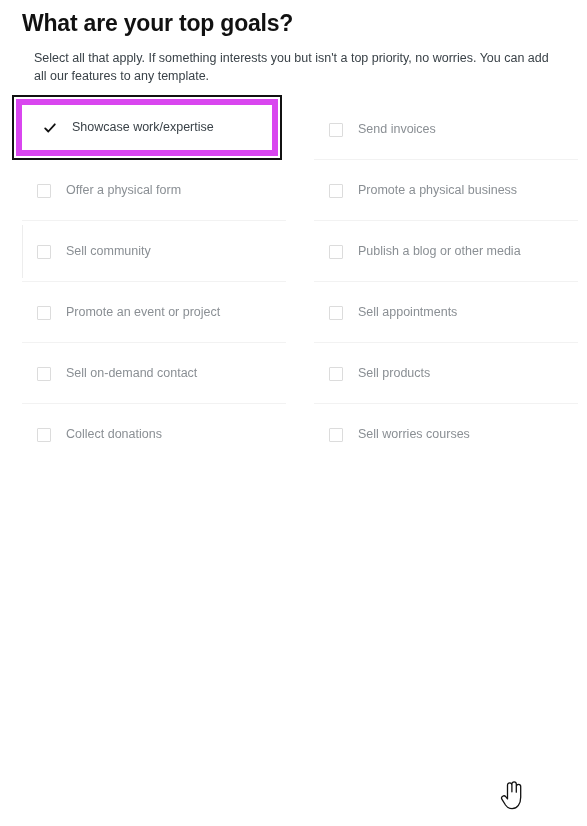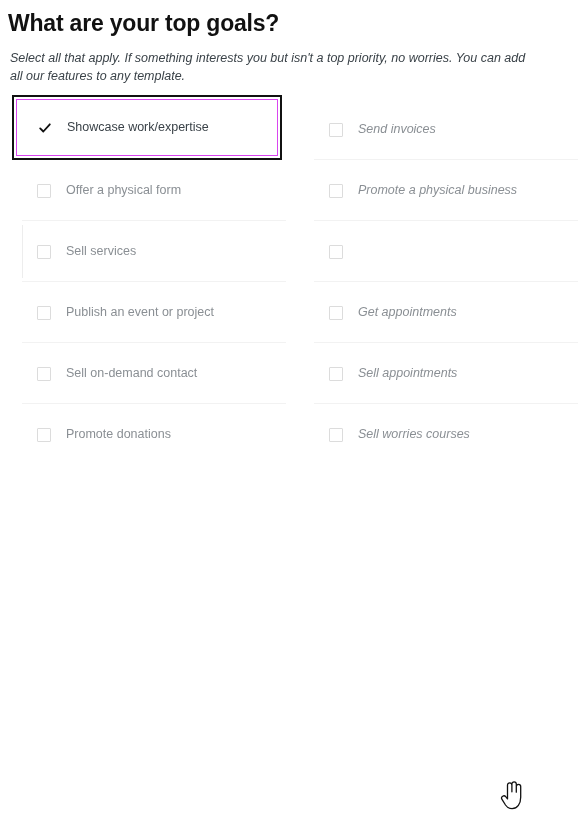--- a/index.html
+++ b/index.html
@@ -18,55 +18,54 @@
 
   .page {
     position: absolute;
     inset: 0;
     background: #ffffff;
   }
 
   
   .header {
     position: absolute;
-    left: 8px;
+    left: 22px;
     top: 10px;
     width: 545px;
   }
   .page-title {
     font-size: 23px;
     font-weight: 700;
     color: #111111;
     letter-spacing: -0.2px;
     line-height: 1.2;
     margin: 0;
   }
   .page-subtitle {
-    margin: 11px 0 0 2px;
+    margin: 11px 0 0 12px;
     font-size: 12.5px;
     line-height: 1.45;
     color: #3a4248;
     width: 527px;
-    font-style: italic;
   }
 
   
   .goals-grid {
     position: absolute;
     left: 0;
     top: 99px;
     width: 587px;
     display: flex;
   }
   .goals-col {
     width: 272px;
     position: relative;
   }
   .goals-col.left  { margin-left: 16px; }
-  .goals-col.right { margin-left: 20px; font-style: italic; }
+  .goals-col.right { margin-left: 20px; }
 
   .goal-row {
     position: relative;
     height: 61px;
     display: flex;
     align-items: center;
     box-sizing: border-box;
     padding-left: 21px;
     cursor: pointer;
   }
@@ -115,21 +114,21 @@
     padding-left: 0;
   }
   .goal-row.selected::after { display: none; }
   .selected-box {
     position: absolute;
     left: 0px;
     top: 0px;
     width: 262px;
     height: 57px;
     box-sizing: border-box;
-    border: 1px solid #d946ef;
+    border: 6px solid #d946ef;
     outline: 2px solid #111111;
     outline-offset: 2px;
     background: #ffffff;
     display: flex;
     align-items: center;
     padding-left: 21px;
   }
   .check-mark {
     width: 14px;
     height: 14px;
@@ -181,54 +180,55 @@
             </span>
             <span class="goal-label">Showcase work/expertise</span>
           </div>
         </div>
         <div class="goal-row">
           <span class="checkbox"></span>
           <span class="goal-label">Offer a physical form</span>
         </div>
         <div class="goal-row accent">
           <span class="checkbox"></span>
-          <span class="goal-label">Sell services</span>
-        </div>
-        <div class="goal-row">
-          <span class="checkbox"></span>
-          <span class="goal-label">Publish an event or project</span>
+          <span class="goal-label">Sell community</span>
+        </div>
+        <div class="goal-row">
+          <span class="checkbox"></span>
+          <span class="goal-label">Promote an event or project</span>
         </div>
         <div class="goal-row">
           <span class="checkbox"></span>
           <span class="goal-label">Sell on-demand contact</span>
         </div>
         <div class="goal-row no-divider">
           <span class="checkbox"></span>
-          <span class="goal-label">Promote donations</span>
+          <span class="goal-label">Collect donations</span>
         </div>
       </div>
     <div class="goals-col right">
         <div class="goal-row">
           <span class="checkbox"></span>
           <span class="goal-label">Send invoices</span>
         </div>
         <div class="goal-row">
           <span class="checkbox"></span>
           <span class="goal-label">Promote a physical business</span>
         </div>
         <div class="goal-row">
           <span class="checkbox"></span>
-        </div>
-        <div class="goal-row">
-          <span class="checkbox"></span>
-          <span class="goal-label">Get appointments</span>
+          <span class="goal-label">Publish a blog or other media</span>
         </div>
         <div class="goal-row">
           <span class="checkbox"></span>
           <span class="goal-label">Sell appointments</span>
+        </div>
+        <div class="goal-row">
+          <span class="checkbox"></span>
+          <span class="goal-label">Sell products</span>
         </div>
         <div class="goal-row no-divider">
           <span class="checkbox"></span>
           <span class="goal-label">Sell worries courses</span>
         </div>
       </div>
   </div>
 
   <div class="footer">
     

